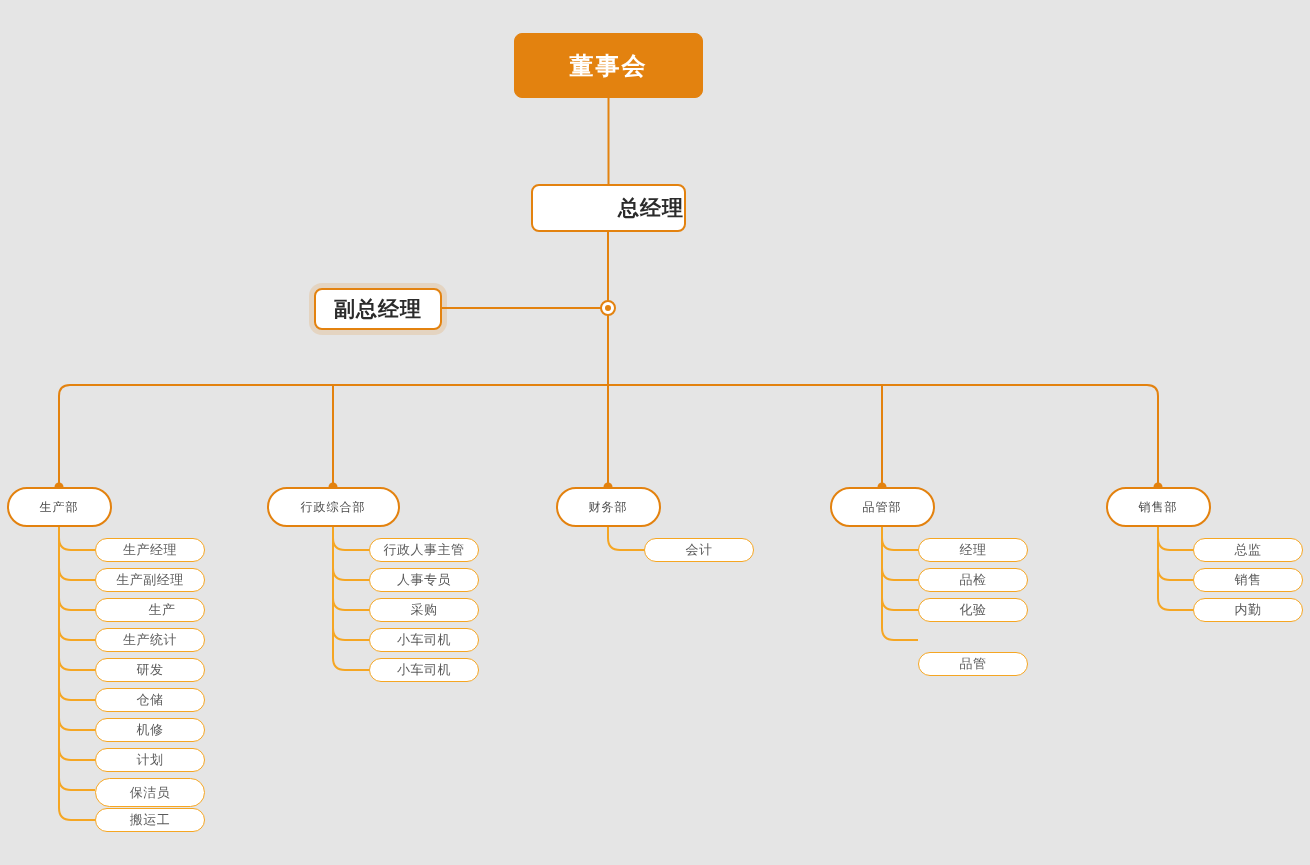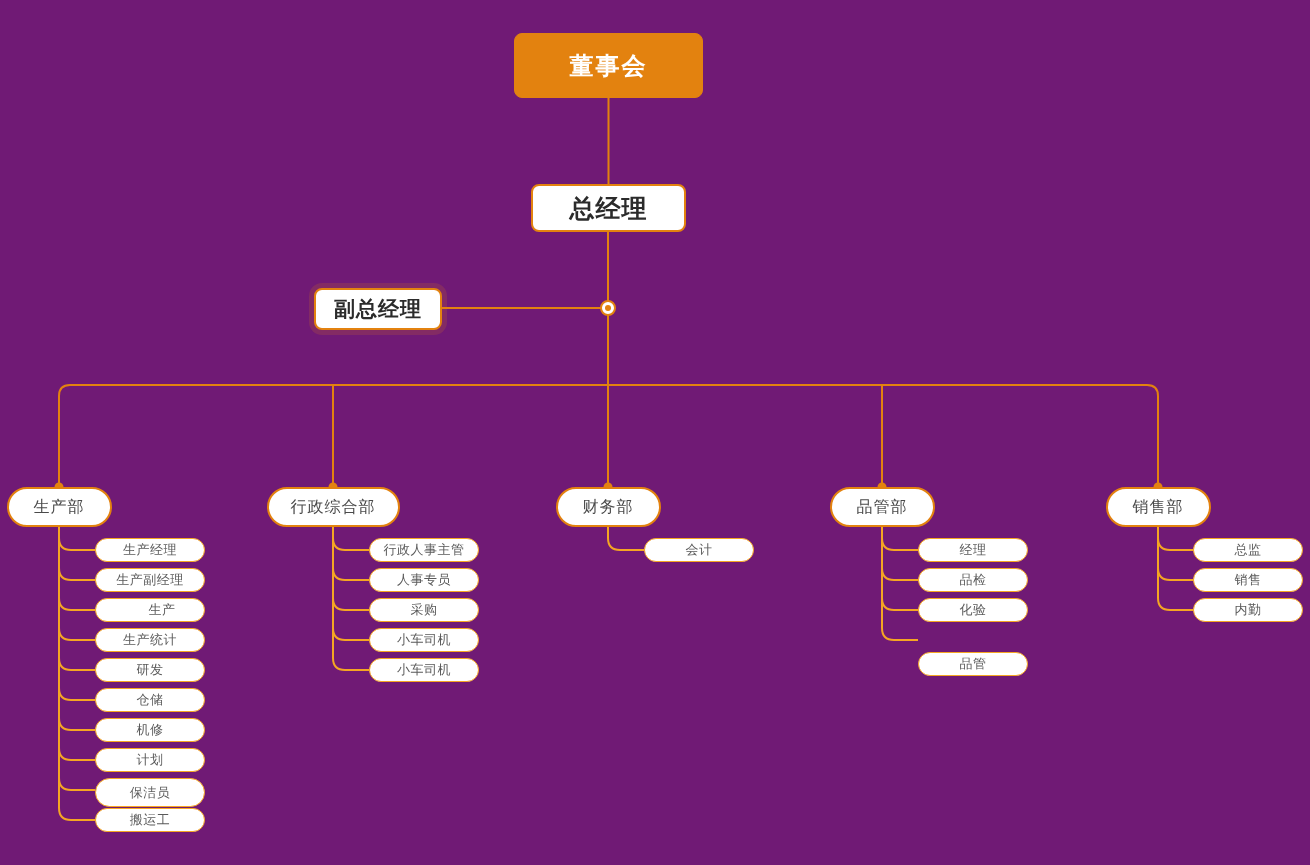--- a/index.html
+++ b/index.html
@@ -8,21 +8,21 @@
     padding: 0;
     background: #ffffff;
   }
   body {
     font-family: "DejaVu Sans", "Liberation Sans", sans-serif;
   }
   #chart {
     position: relative;
     width: 1310px;
     height: 865px;
-    background: #701a75;
+    background: #e5e5e5;
     overflow: hidden;
   }
   #wires {
     position: absolute;
     left: 0;
     top: 0;
     width: 1310px;
     height: 865px;
     pointer-events: none;
   }
@@ -47,42 +47,43 @@
     font-size: 24px;
     font-weight: bold;
     letter-spacing: 2px;
   }
 
   
   .node.gm {
     border: 2px solid #e3820f;
     border-radius: 8px;
     color: #2b2b2b;
-    font-size: 25px;
+    font-size: 21px;
     font-weight: bold;
     letter-spacing: 1px;
+    justify-content: flex-end;
   }
 
   
   .node.dgm {
     border: 2px solid #e3820f;
     border-radius: 8px;
     color: #2b2b2b;
     font-size: 21px;
     font-weight: bold;
     letter-spacing: 1px;
     box-shadow: 0 0 0 5px rgba(227, 130, 15, 0.17);
   }
 
   
   .node.dept {
     border: 2px solid #e3820f;
     border-radius: 999px;
     color: #4a4a4a;
-    font-size: 16px;
+    font-size: 12px;
     letter-spacing: 1px;
   }
 
   
   .node.leaf {
     border: 1.6px solid #f5a623;
     border-radius: 999px;
     color: #5a5a5a;
     font-size: 13px;
     letter-spacing: 0.5px;

